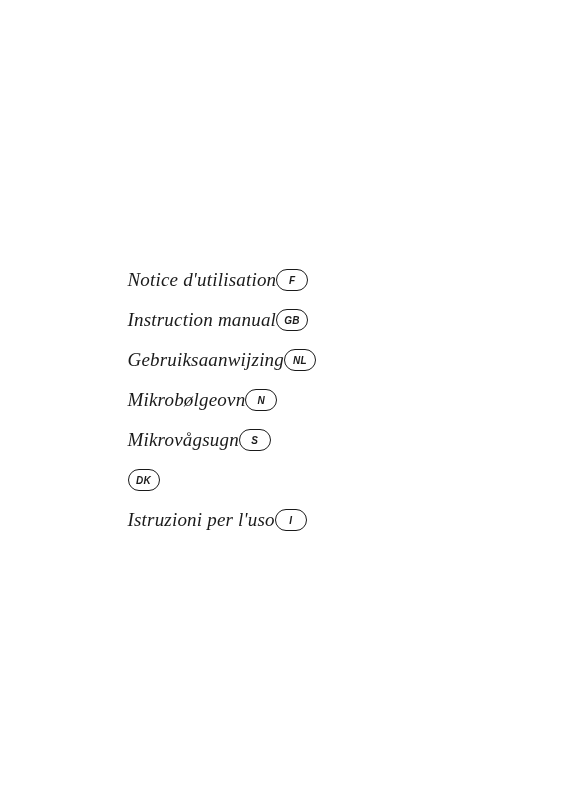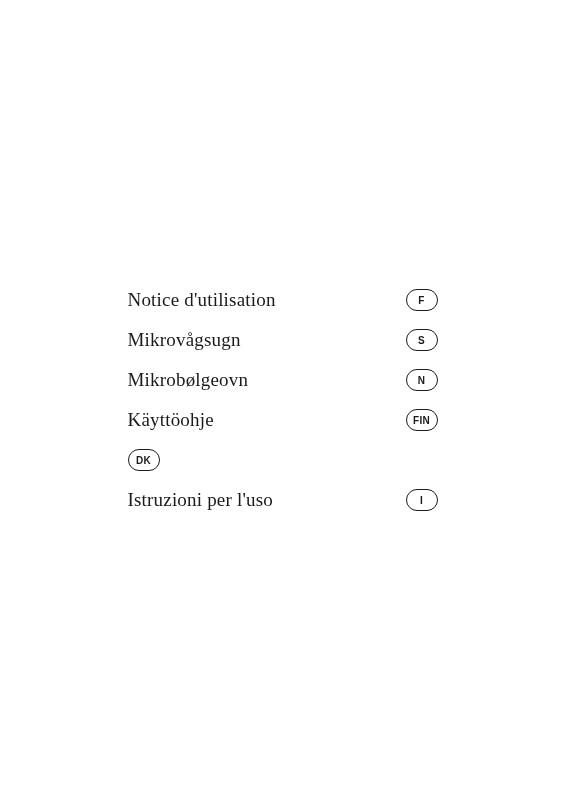--- a/index.html
+++ b/index.html
@@ -28,23 +28,23 @@
     .content-area {
       display: flex;
       flex-direction: column;
       gap: 0px;
       padding: 20px 0;
     }
 
     .manual-row {
       display: flex;
       align-items: center;
-      justify-content: space-between;
       width: 310px;
       padding: 9px 0;
+      font-style: italic;
     }
 
     .manual-label {
       font-size: 19px;
       color: #1a1a1a;
       font-weight: 400;
       font-family: 'Georgia', serif;
       letter-spacing: 0.01em;
     }
 
@@ -67,30 +67,34 @@
 </head>
 <body>
 
 <div class="page-container">
   <div class="content-area">
   <div class="manual-row">
         <span class="manual-label">Notice d'utilisation</span>
         <span class="lang-badge">F</span>
       </div>
       <div class="manual-row">
-        <span class="manual-label">Mikrovågsugn</span>
-        <span class="lang-badge">S</span>
+        <span class="manual-label">Instruction manual</span>
+        <span class="lang-badge">GB</span>
+      </div>
+      <div class="manual-row">
+        <span class="manual-label">Gebruiksaanwijzing</span>
+        <span class="lang-badge">NL</span>
       </div>
       <div class="manual-row">
         <span class="manual-label">Mikrobølgeovn</span>
         <span class="lang-badge">N</span>
       </div>
       <div class="manual-row">
-        <span class="manual-label">Käyttöohje</span>
-        <span class="lang-badge">FIN</span>
+        <span class="manual-label">Mikrovågsugn</span>
+        <span class="lang-badge">S</span>
       </div>
       <div class="manual-row">
         <span class="lang-badge">DK</span>
       </div>
       <div class="manual-row">
         <span class="manual-label">Istruzioni per l'uso</span>
         <span class="lang-badge">I</span>
       </div>
     </div>
 </div>

